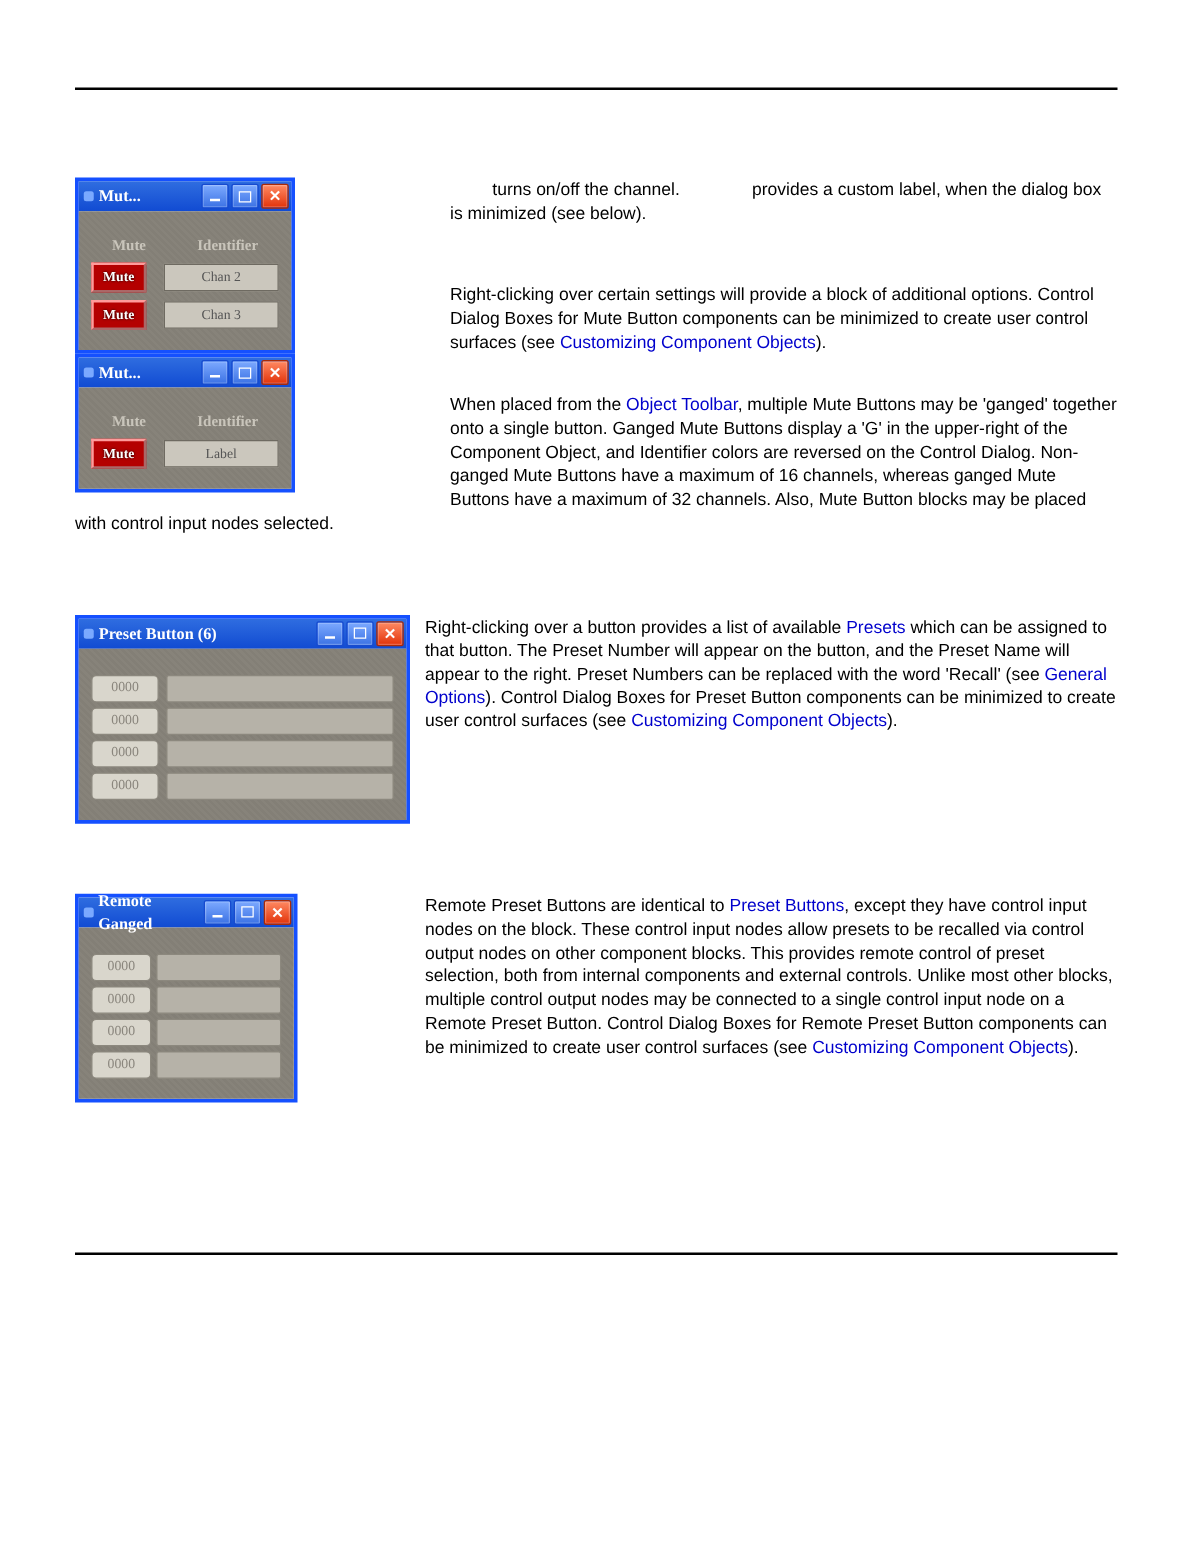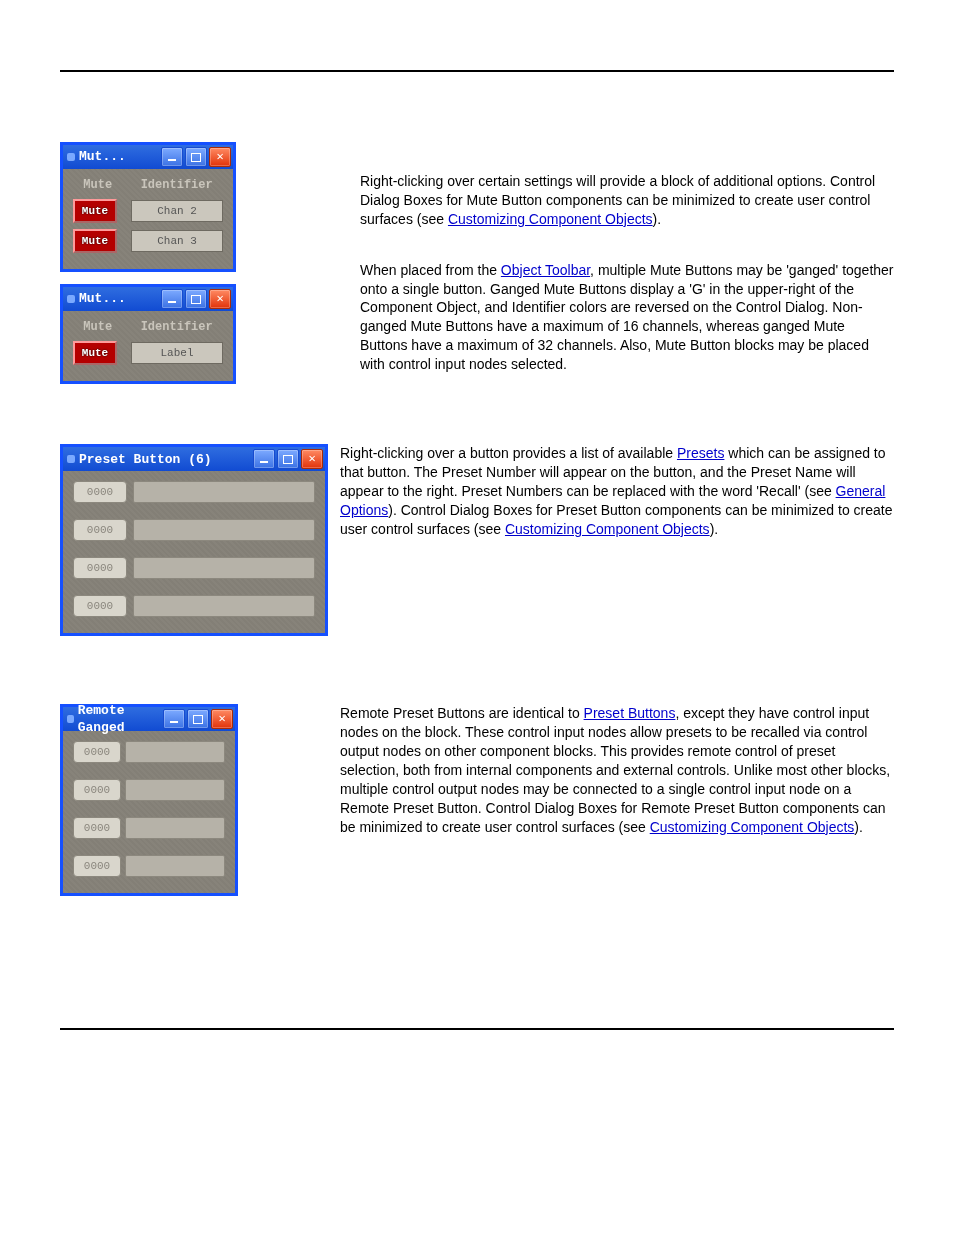--- a/index.html
+++ b/index.html
@@ -3,38 +3,38 @@
 <meta charset="utf-8">
 <style>
 body{margin:0;background:#fff;font-family:Arial,Helvetica,sans-serif;font-size:14px;color:#000;line-height:1.35}
 .page{width:954px;margin:0 auto;padding:24px 60px 40px 60px;box-sizing:border-box}
 hr.sep{border:none;border-top:2px solid #000;margin:46px 0 18px 0}
 hr.foot{border:none;border-top:2px solid #000;margin:120px 0 20px 0}
 .row{margin-top:70px}
 .row .imgcol{float:left;width:300px}
 .row-preset .imgcol{width:280px}
 .para{margin:0 0 16px 0}
-a{color:#0000cc;text-decoration:underline}
-.win{border:3px solid #1550ff;font-family:Liberation Mono, monospace;margin-bottom:12px}
+a{color:#0000cc;}
+.win{border:3px solid #1550ff;font-family:Liberation Serif, serif;margin-bottom:0}
 .win-title{display:flex;align-items:center;justify-content:space-between;background:linear-gradient(#2f6de0,#114bd2);color:#fff;font-weight:bold;height:24px;padding:0 2px 0 4px}
 .win-title .ttext{display:flex;align-items:center;gap:4px;font-size:13px}
 .win-title .dot{width:8px;height:8px;background:#7aa9ff;border-radius:2px;display:inline-block}
 .win-btns{display:flex;gap:2px}
 .win-btn{width:20px;height:18px;border:1px solid #174bcf;border-radius:2px;background:linear-gradient(#7daaff,#3c72e4);display:flex;align-items:center;justify-content:center;font-weight:bold;color:#fff;font-size:12px;box-shadow:inset 0 0 0 1px rgba(255,255,255,.25)}
 .win-btn.close{background:linear-gradient(#ff8a63,#e2330a);border-color:#a82a08}
 .win-btn.min span{width:8px;height:2px;background:#fff;display:block;margin-top:6px}
 .win-btn.max span{width:10px;height:9px;border:1px solid #fff;display:block;box-sizing:border-box}
-.win-body{background:#87837a;padding:6px 6px 10px 6px;background-image:repeating-linear-gradient(45deg,rgba(0,0,0,.03) 0 2px,transparent 2px 4px)}
+.win-body{background:#87837a;padding:17px 6px 10px 6px;background-image:repeating-linear-gradient(45deg,rgba(0,0,0,.03) 0 2px,transparent 2px 4px)}
 .hdr-row{display:flex;justify-content:space-around;color:#c9c5bb;font-size:12px;font-weight:bold;margin:2px 0 6px 0}
 .mute-row{display:flex;align-items:center;gap:14px;margin:6px 4px}
 .mute-btn{width:40px;height:20px;background:#b40000;color:#fff;font-size:11px;font-weight:bold;border:2px outset #ff9a9a;display:flex;align-items:center;justify-content:center;text-shadow:0 0 2px #000}
 .id-field{flex:1;height:20px;background:#cbc7bd;border:1px solid #6e6a61;font-size:11px;color:#555;display:flex;align-items:center;justify-content:center}
 .win-mut{width:170px}
 .preset-win{width:262px}
-.preset-list{display:flex;flex-direction:column;gap:16px;padding:4px 4px 6px 4px}
+.preset-list{display:flex;flex-direction:column;gap:4px;padding:4px 4px 6px 4px}
 .preset-row{display:flex;align-items:center;gap:6px}
 .preset-btn{width:52px;height:20px;background:#d9d6cc;border:1px solid #8c887e;border-radius:4px;color:#8a867d;font-size:11px;display:flex;align-items:center;justify-content:center}
 .preset-name{flex:1;height:20px;background:#b6b2a8;border:1px solid #8c887e;border-radius:2px}
 .remote-win{width:172px}
 .remote-win .preset-row{gap:4px}
 .remote-win .preset-btn{width:46px}
 .clearfix::after{content:"";display:block;clear:both}
 </style>
 </head>
 <body>
@@ -99,20 +99,23 @@
             <span>Identifier</span>
           </div>
           <div class="mute-row">
             <div class="mute-btn">Mute</div>
             <div class="id-field">Label</div>
           </div>
         </div>
       </div>
     </div>
 
+    <p class="para">
+      <span style="display:inline-block;width:30px"></span><span> turns on/off the channel. </span><span style="display:inline-block;width:50px"></span><span> provides a custom label, when the dialog box is minimized (see below).</span>
+    </p>
 
     <p class="para" style="padding-top:30px">
       <span>Right-clicking over certain settings will provide a block of additional options. Control Dialog Boxes for Mute Button components can be minimized to create user control surfaces (see </span><a>Customizing Component Objects</a><span>).</span>
     </p>
 
     <p class="para" style="padding-top:16px">
       <span>When placed from the </span><a>Object Toolbar</a><span>, multiple Mute Buttons may be 'ganged' together onto a single button. Ganged Mute Buttons display a 'G' in the upper-right of the Component Object, and Identifier colors are reversed on the Control Dialog. Non-ganged Mute Buttons have a maximum of 16 channels, whereas ganged Mute Buttons have a maximum of 32 channels. Also, Mute Button blocks may be placed with control input nodes selected.</span>
     </p>
   </div>
 

